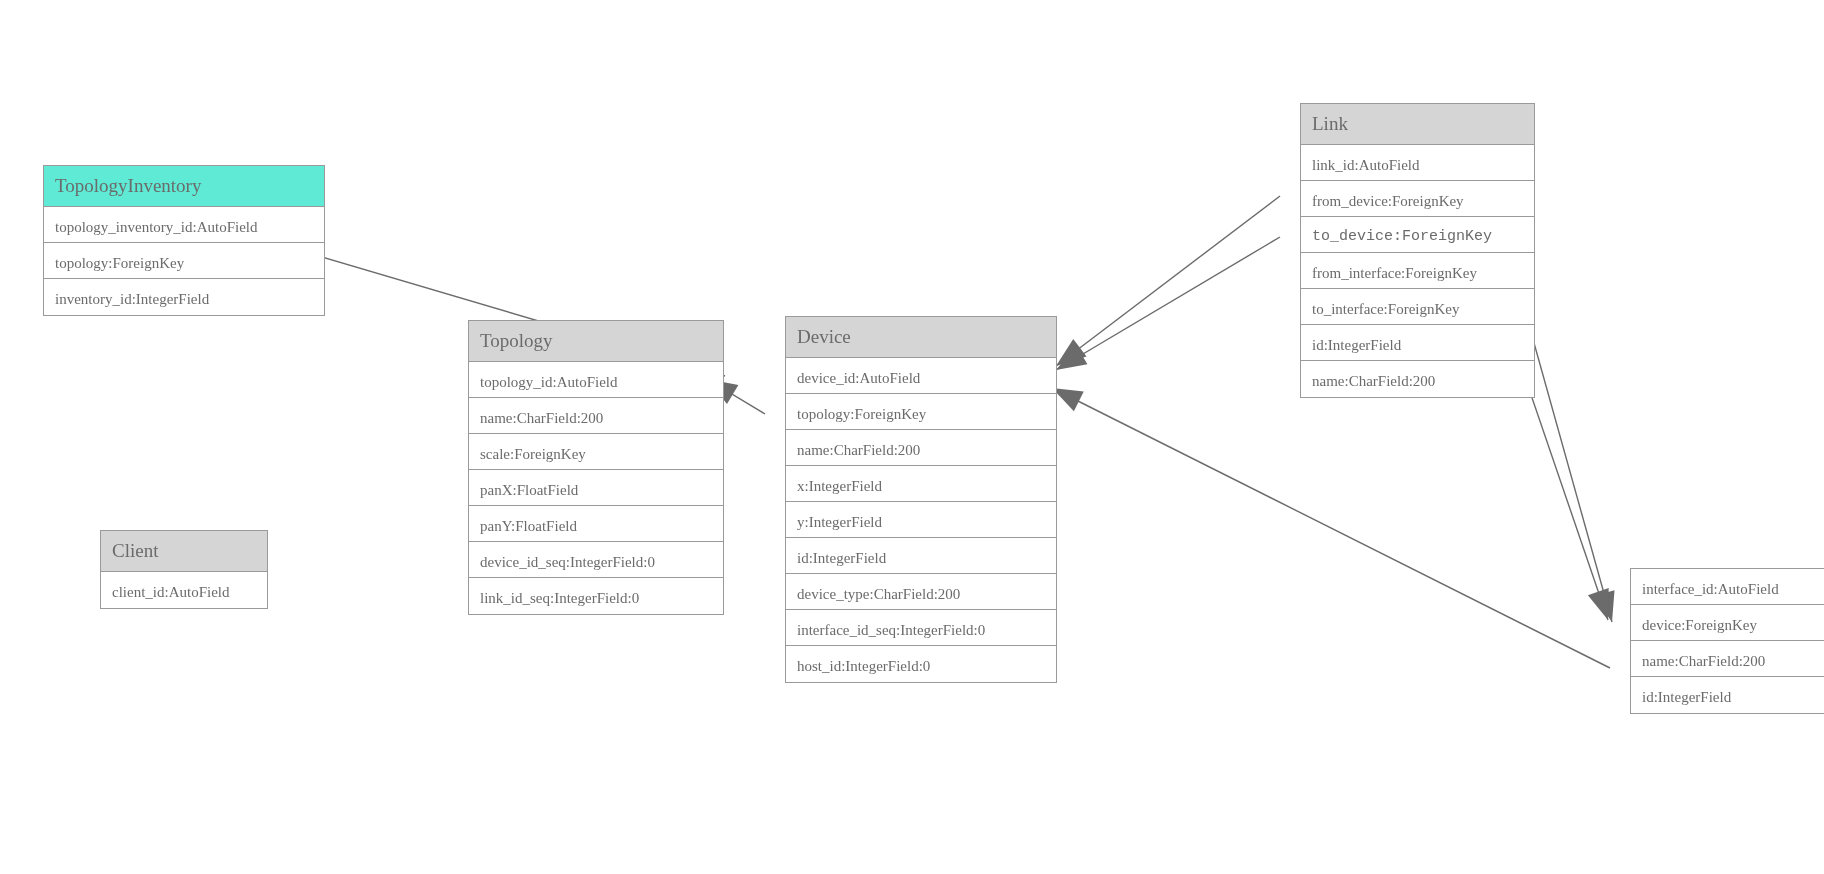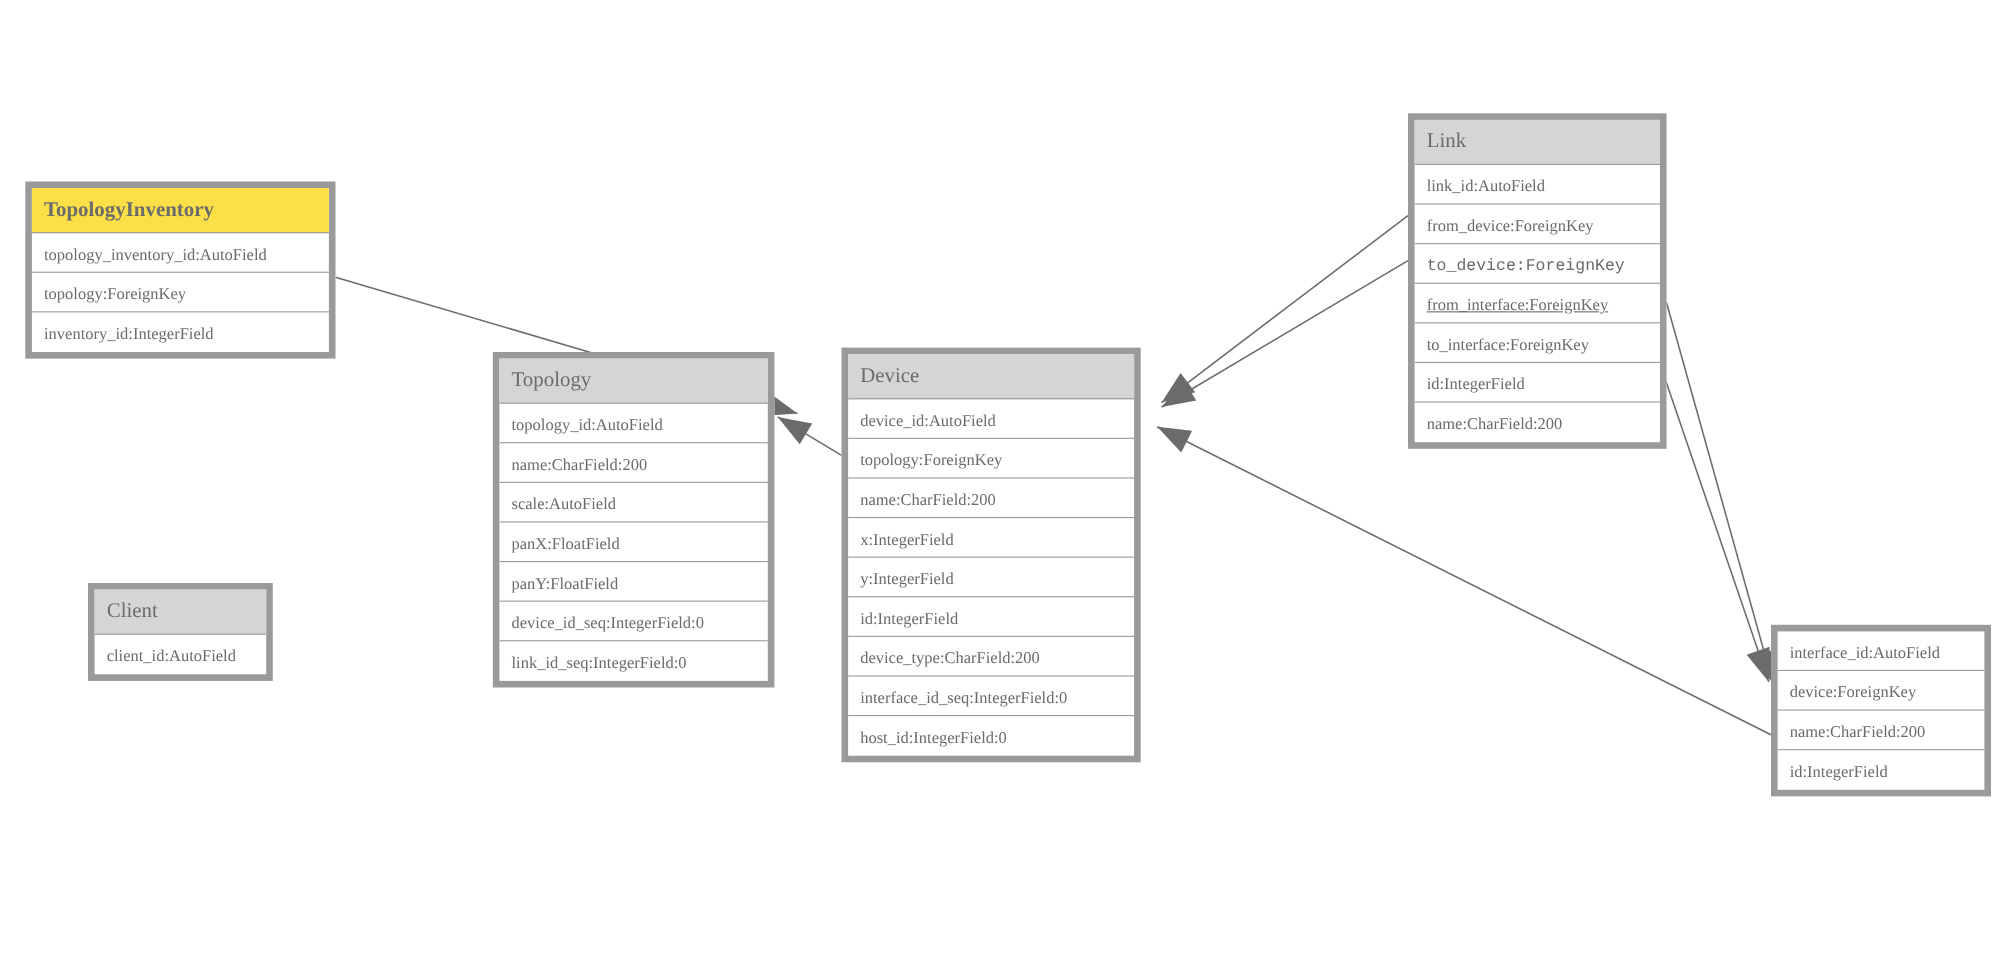--- a/index.html
+++ b/index.html
@@ -23,22 +23,23 @@
     left: 0;
     top: 0;
     width: 1824px;
     height: 874px;
     pointer-events: none;
   }
   .entity {
     position: absolute;
     box-sizing: border-box;
     background: #ffffff;
-    border: 6px solid #0369a1;
+    border: 1px solid #0369a1;
     z-index: 5;
+    margin-left: 20px;
   }
   .entity-header {
     box-sizing: border-box;
     background: #d5d5d5;
     border-bottom: 1px solid #9a9a9a;
     color: #6b6b6b;
     font-size: 19px;
     line-height: 40px;
     height: 41px;
     padding: 0 0 0 11px;
@@ -91,30 +92,30 @@
         <polygon points="0,0 -30,-11 -30,11" fill="#6b6b6b" transform="translate(1612,622) rotate(74.4)"></polygon>
       </g>
       <g>
         <path d="M 1504 316 L 1608 620" fill="none" stroke="#6b6b6b" stroke-width="1.4"></path>
         <polygon points="0,0 -30,-11 -30,11" fill="#6b6b6b" transform="translate(1608,620) rotate(71.1)"></polygon>
       </g>
     </svg>
 
   <div id="entities-layer">
       <div class="entity" style="left: 23px; top: 165px; width: 282px; border-color: rgb(154, 154, 154);">
-        <div class="entity-header" style="background: #fde047; color: rgb(107, 107, 107); border-bottom-color: rgb(154, 154, 154); font-weight: bold;">TopologyInventory</div>
+        <div class="entity-header" style="background: #5eead4; color: rgb(107, 107, 107); border-bottom-color: rgb(154, 154, 154);">TopologyInventory</div>
         <div class="attr-row" style="color: rgb(107, 107, 107); border-bottom-color: rgb(154, 154, 154);">topology_inventory_id:AutoField</div>
         <div class="attr-row" style="color: rgb(107, 107, 107); border-bottom-color: rgb(154, 154, 154);">topology:ForeignKey</div>
         <div class="attr-row" style="color: rgb(107, 107, 107); border-bottom-color: rgb(154, 154, 154);">inventory_id:IntegerField</div>
       </div>
       <div class="entity" style="left: 448px; top: 320px; width: 256px; border-color: rgb(154, 154, 154);">
         <div class="entity-header" style="background: rgb(213, 213, 213); color: rgb(107, 107, 107); border-bottom-color: rgb(154, 154, 154);">Topology</div>
         <div class="attr-row" style="color: rgb(107, 107, 107); border-bottom-color: rgb(154, 154, 154);">topology_id:AutoField</div>
         <div class="attr-row" style="color: rgb(107, 107, 107); border-bottom-color: rgb(154, 154, 154);">name:CharField:200</div>
-        <div class="attr-row" style="color: rgb(107, 107, 107); border-bottom-color: rgb(154, 154, 154);">scale:AutoField</div>
+        <div class="attr-row" style="color: rgb(107, 107, 107); border-bottom-color: rgb(154, 154, 154);">scale:ForeignKey</div>
         <div class="attr-row" style="color: rgb(107, 107, 107); border-bottom-color: rgb(154, 154, 154);">panX:FloatField</div>
         <div class="attr-row" style="color: rgb(107, 107, 107); border-bottom-color: rgb(154, 154, 154);">panY:FloatField</div>
         <div class="attr-row" style="color: rgb(107, 107, 107); border-bottom-color: rgb(154, 154, 154);">device_id_seq:IntegerField:0</div>
         <div class="attr-row" style="color: rgb(107, 107, 107); border-bottom-color: rgb(154, 154, 154);">link_id_seq:IntegerField:0</div>
       </div>
       <div class="entity" style="left: 765px; top: 316px; width: 272px; border-color: rgb(154, 154, 154);">
         <div class="entity-header" style="background: rgb(213, 213, 213); color: rgb(107, 107, 107); border-bottom-color: rgb(154, 154, 154);">Device</div>
         <div class="attr-row" style="color: rgb(107, 107, 107); border-bottom-color: rgb(154, 154, 154);">device_id:AutoField</div>
         <div class="attr-row" style="color: rgb(107, 107, 107); border-bottom-color: rgb(154, 154, 154);">topology:ForeignKey</div>
         <div class="attr-row" style="color: rgb(107, 107, 107); border-bottom-color: rgb(154, 154, 154);">name:CharField:200</div>
@@ -123,21 +124,21 @@
         <div class="attr-row" style="color: rgb(107, 107, 107); border-bottom-color: rgb(154, 154, 154);">id:IntegerField</div>
         <div class="attr-row" style="color: rgb(107, 107, 107); border-bottom-color: rgb(154, 154, 154);">device_type:CharField:200</div>
         <div class="attr-row" style="color: rgb(107, 107, 107); border-bottom-color: rgb(154, 154, 154);">interface_id_seq:IntegerField:0</div>
         <div class="attr-row" style="color: rgb(107, 107, 107); border-bottom-color: rgb(154, 154, 154);">host_id:IntegerField:0</div>
       </div>
       <div class="entity" style="left: 1280px; top: 103px; width: 235px; border-color: rgb(154, 154, 154);">
         <div class="entity-header" style="background: rgb(213, 213, 213); color: rgb(107, 107, 107); border-bottom-color: rgb(154, 154, 154);">Link</div>
         <div class="attr-row" style="color: rgb(107, 107, 107); border-bottom-color: rgb(154, 154, 154);">link_id:AutoField</div>
         <div class="attr-row" style="color: rgb(107, 107, 107); border-bottom-color: rgb(154, 154, 154);">from_device:ForeignKey</div>
         <div class="attr-row" style="color: rgb(107, 107, 107); border-bottom-color: rgb(154, 154, 154); font-family: Liberation Mono, monospace;">to_device:ForeignKey</div>
-        <div class="attr-row" style="color: rgb(107, 107, 107); border-bottom-color: rgb(154, 154, 154); text-decoration: underline;">from_interface:ForeignKey</div>
+        <div class="attr-row" style="color: rgb(107, 107, 107); border-bottom-color: rgb(154, 154, 154);">from_interface:ForeignKey</div>
         <div class="attr-row" style="color: rgb(107, 107, 107); border-bottom-color: rgb(154, 154, 154);">to_interface:ForeignKey</div>
         <div class="attr-row" style="color: rgb(107, 107, 107); border-bottom-color: rgb(154, 154, 154);">id:IntegerField</div>
         <div class="attr-row" style="color: rgb(107, 107, 107); border-bottom-color: rgb(154, 154, 154);">name:CharField:200</div>
       </div>
       <div class="entity" style="left: 1610px; top: 568px; width: 200px; border-color: rgb(154, 154, 154);">
         <div class="attr-row" style="color: rgb(107, 107, 107); border-bottom-color: rgb(154, 154, 154);">interface_id:AutoField</div>
         <div class="attr-row" style="color: rgb(107, 107, 107); border-bottom-color: rgb(154, 154, 154);">device:ForeignKey</div>
         <div class="attr-row" style="color: rgb(107, 107, 107); border-bottom-color: rgb(154, 154, 154);">name:CharField:200</div>
         <div class="attr-row" style="color: rgb(107, 107, 107); border-bottom-color: rgb(154, 154, 154);">id:IntegerField</div>
       </div>

